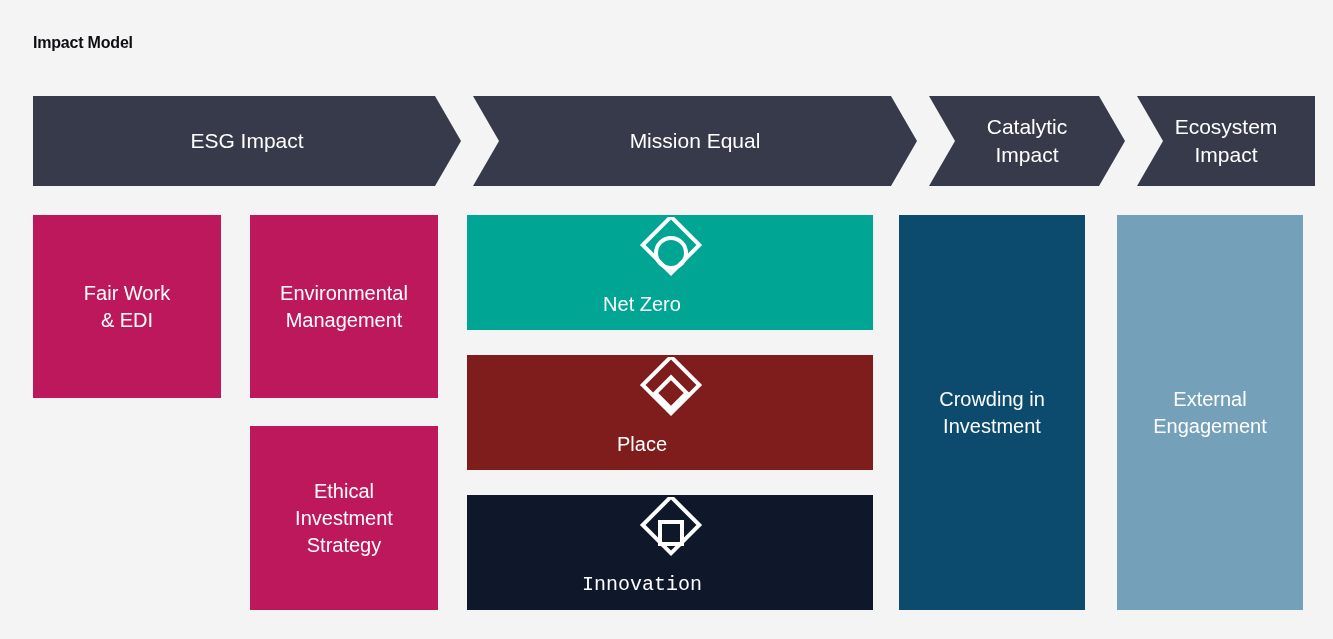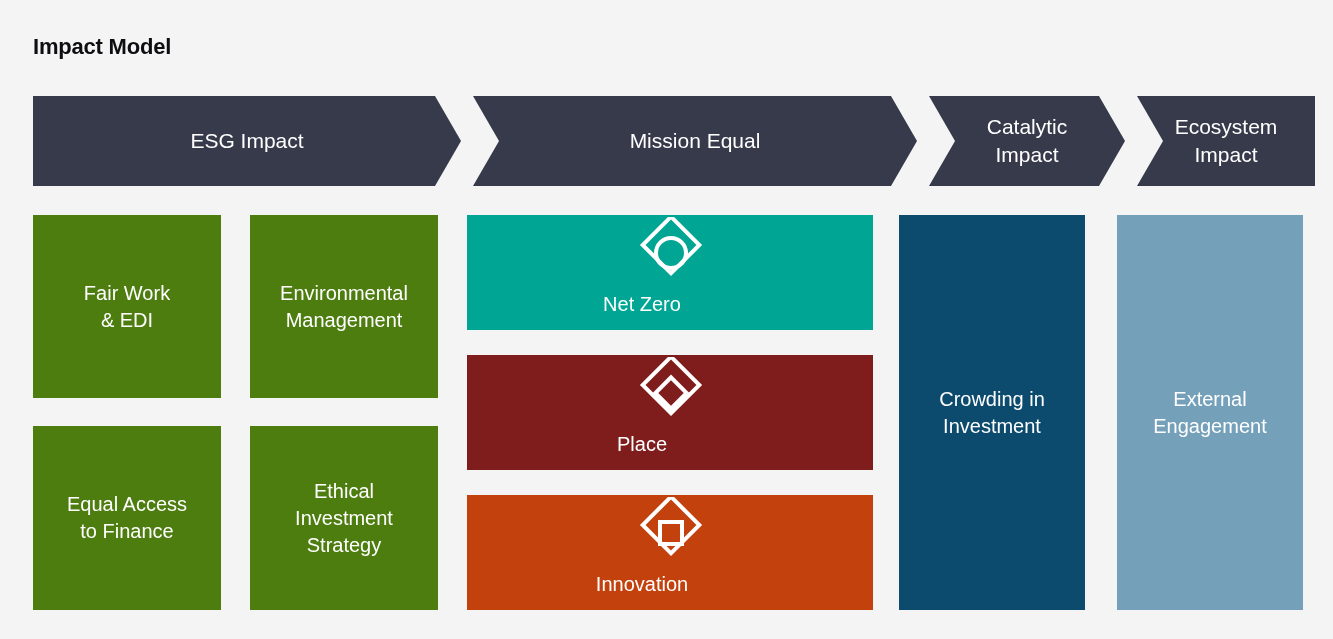--- a/index.html
+++ b/index.html
@@ -18,21 +18,21 @@
     width: 1333px;
     height: 639px;
     background: #f4f4f4;
   }
 
   
   .page-title {
     position: absolute;
     left: 33px;
     top: 34px;
-    font-size: 22px;
+    font-size: 16px;
     font-weight: bold;
     color: #0d0d12;
     letter-spacing: -0.2px;
     white-space: nowrap;
   }
 
   
   .header-band {
     position: absolute;
     left: 33px;
@@ -100,21 +100,21 @@
     align-items: center;
     justify-content: center;
     color: #ffffff;
     font-size: 20px;
     line-height: 1.35;
     text-align: center;
   }
 
   
   .esg-box {
-    background: #4d7c0f;
+    background: #be185d;
     left: 0;
     width: 188px;
     padding: 0 10px;
   }
   .esg-box.row1 { top: 0;   height: 183px; }
   .esg-box.row2 { top: 211px; height: 184px; }
 
   
   .mission-card {
     left: 0;
@@ -122,21 +122,21 @@
     height: 115px;
     display: flex;
     flex-direction: column;
     align-items: center;
     justify-content: flex-start;
     color: #ffffff;
     font-size: 20px;
   }
   .mission-card.c1 { top: 0;   background: #00a693; }
   .mission-card.c2 { top: 140px; background: #7f1d1d; }
-  .mission-card.c3 { top: 280px; background: #c2410c; }
+  .mission-card.c3 { top: 280px; background: #0f172a; font-family: Liberation Mono, monospace; }
 
   .mission-icon {
     flex: none;
     width: 96px;
     height: 76px;
     margin-left: 8px;
     display: flex;
     align-items: center;
     justify-content: center;
   }
@@ -187,24 +187,20 @@
     </div>
 
   </div>
 
   <div class="columns">
 
     <div class="col" style="left:0; width:188px;">
       <div class="box esg-box row1">
         <span style="white-space:pre-line;">Fair Work
 &amp; EDI</span>
-      </div>
-      <div class="box esg-box row2">
-        <span style="white-space:pre-line;">Equal Access
-to Finance</span>
       </div>
     </div>
 
     <div class="col" style="left:217px; width:188px;">
       <div class="box esg-box row1">
         <span style="white-space:pre-line;">Environmental
 Management</span>
       </div>
       <div class="box esg-box row2">
         <span style="white-space:pre-line;">Ethical

